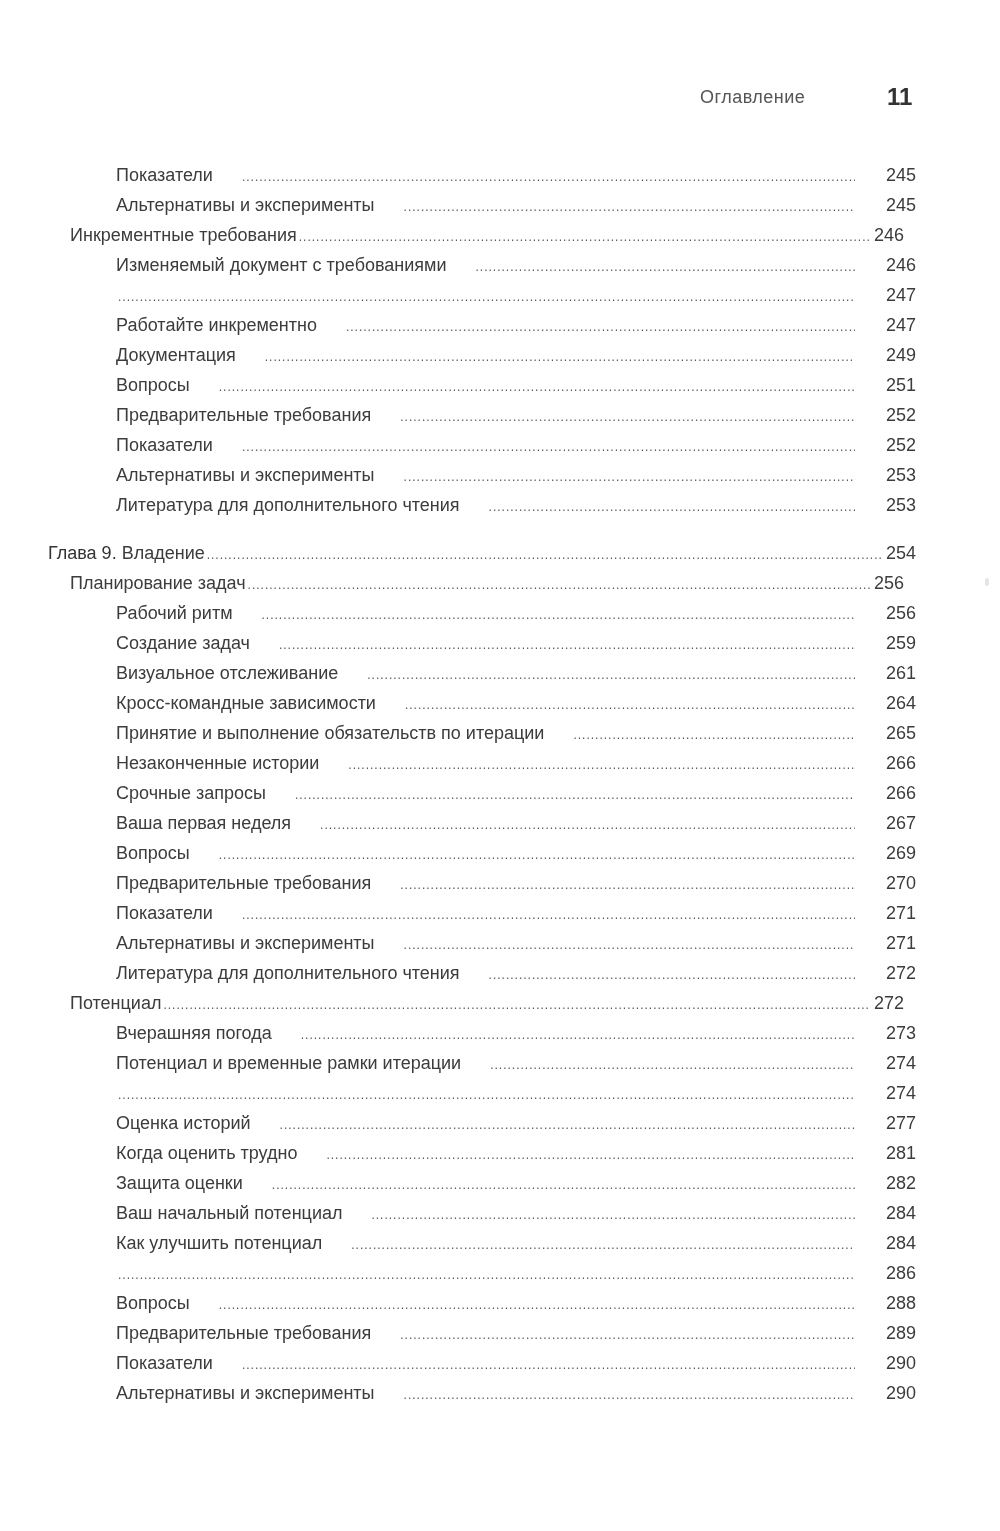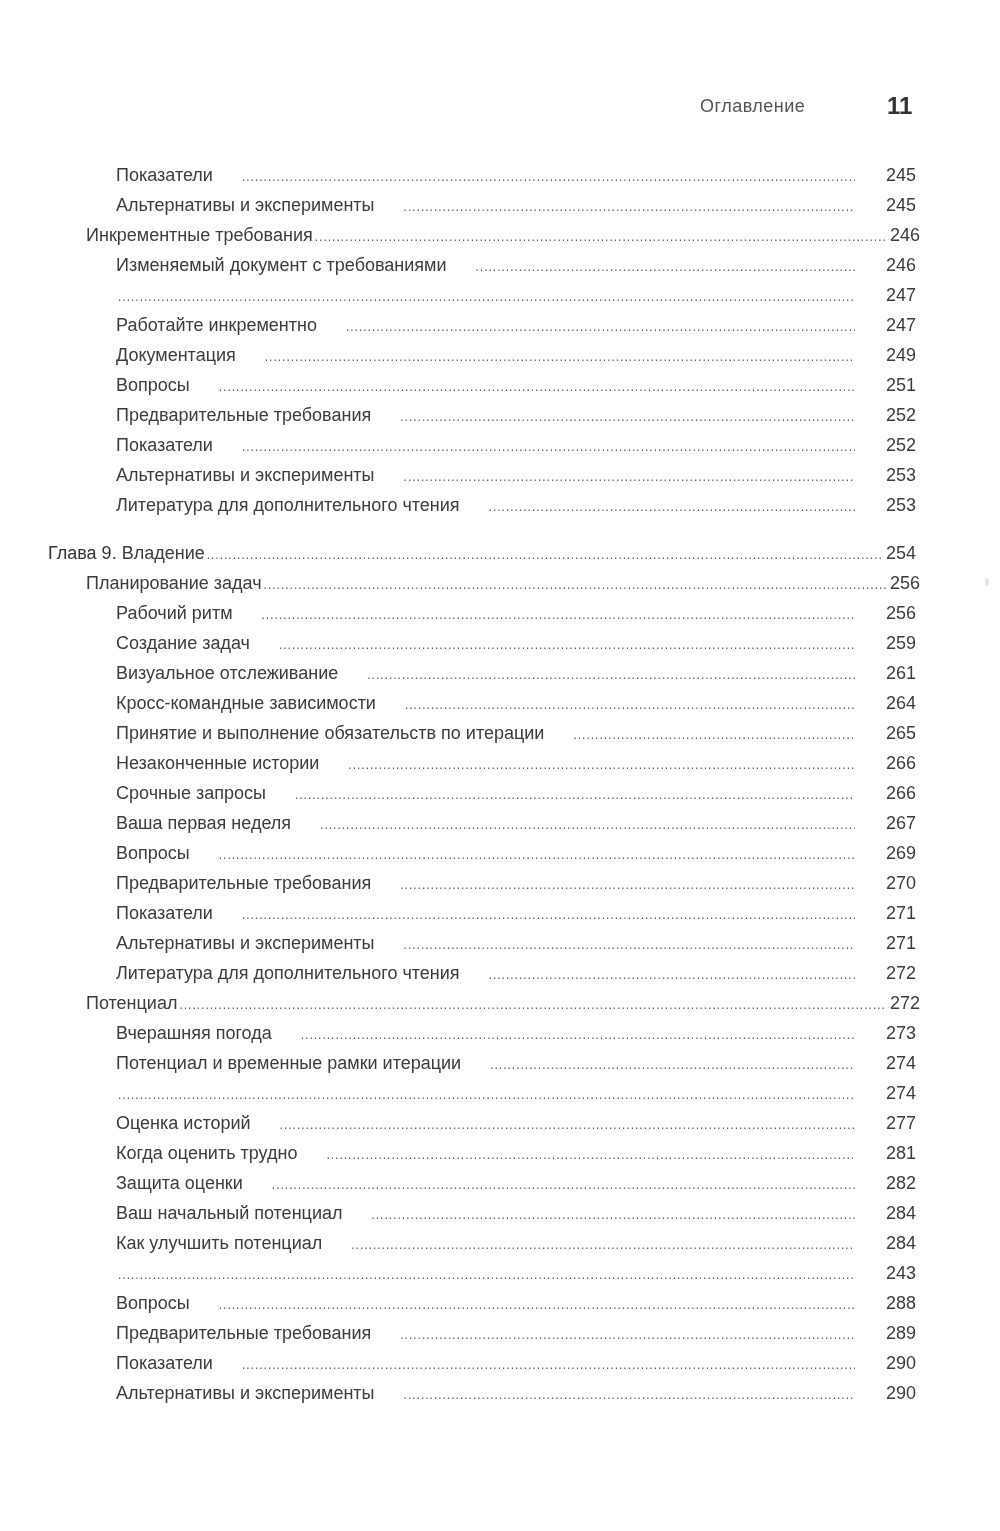--- a/index.html
+++ b/index.html
@@ -2,39 +2,39 @@
 <html><head>
 <meta charset="utf-8">
 <style>
   html, body { margin: 0; padding: 0; background: #ffffff; }
   body {
     width: 1000px; height: 1531px; position: relative; overflow: hidden;
     font-family: "Liberation Sans", "DejaVu Sans", sans-serif;
     color: #3a3a3a;
   }
   .header {
-    position: absolute; top: 92px; left: 0; width: 820px; height: 30px;
+    position: absolute; top: 83px; left: 0; width: 820px; height: 30px;
   }
   .header-title {
     position: absolute; left: 700px; top: 4px;
     font-size: 18px; color: #555; letter-spacing: 0.5px;
   }
   .header-page {
     position: absolute; left: 887px; top: 0px;
     font-size: 24px; font-weight: bold; color: #333;
   }
   .toc {
     position: absolute; top: 160px; left: 0; width: 1000px;
   }
   .row {
     position: absolute; height: 30px; display: flex; align-items: baseline;
     font-size: 18px; line-height: 30px; white-space: nowrap; overflow: hidden;
   }
   .row.l0 { left: 48px; width: 870px; }
-  .row.l1 { left: 86px; width: 836px; }
+  .row.l1 { left: 70px; width: 836px; }
   .row.l2 { left: 116px; width: 802px; gap: 27px; }
   .row .label { flex: 0 0 auto; color: #3c3c3c; }
   .row .label b { font-weight: normal; color: #333; }
   .row .dots {
     flex: 1 1 auto; overflow: hidden; margin: 0 2px;
     color: #555; letter-spacing: 1px; font-size: 12px;
   }
   .row .dots::before {
     content: "......................................................................................................................................................................................................................................................";
   }
@@ -228,21 +228,21 @@
       <span class="dots"></span>
       <span class="page">284</span>
     </div>
   <div class="row l2" style="top:1068px">
       <span class="label">Как улучшить потенциал</span>
       <span class="dots"></span>
       <span class="page">284</span>
     </div>
   <div class="row l2" style="top:1098px">
       <span class="dots"></span>
-      <span class="page">243</span>
+      <span class="page">286</span>
     </div>
   <div class="row l2" style="top:1128px">
       <span class="label">Вопросы</span>
       <span class="dots"></span>
       <span class="page">288</span>
     </div>
   <div class="row l2" style="top:1158px">
       <span class="label">Предварительные требования</span>
       <span class="dots"></span>
       <span class="page">289</span>

